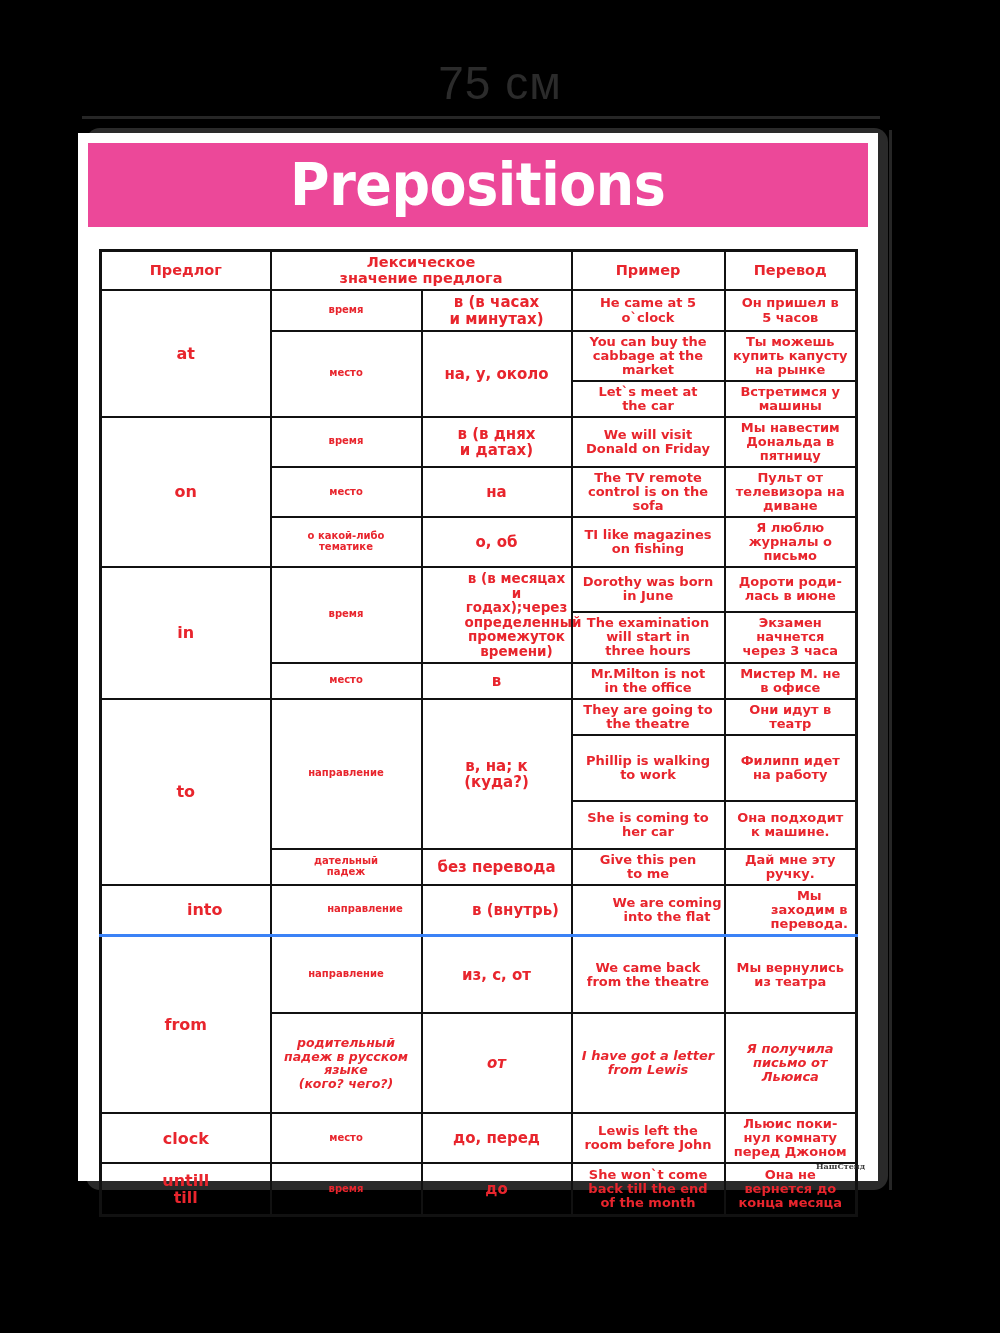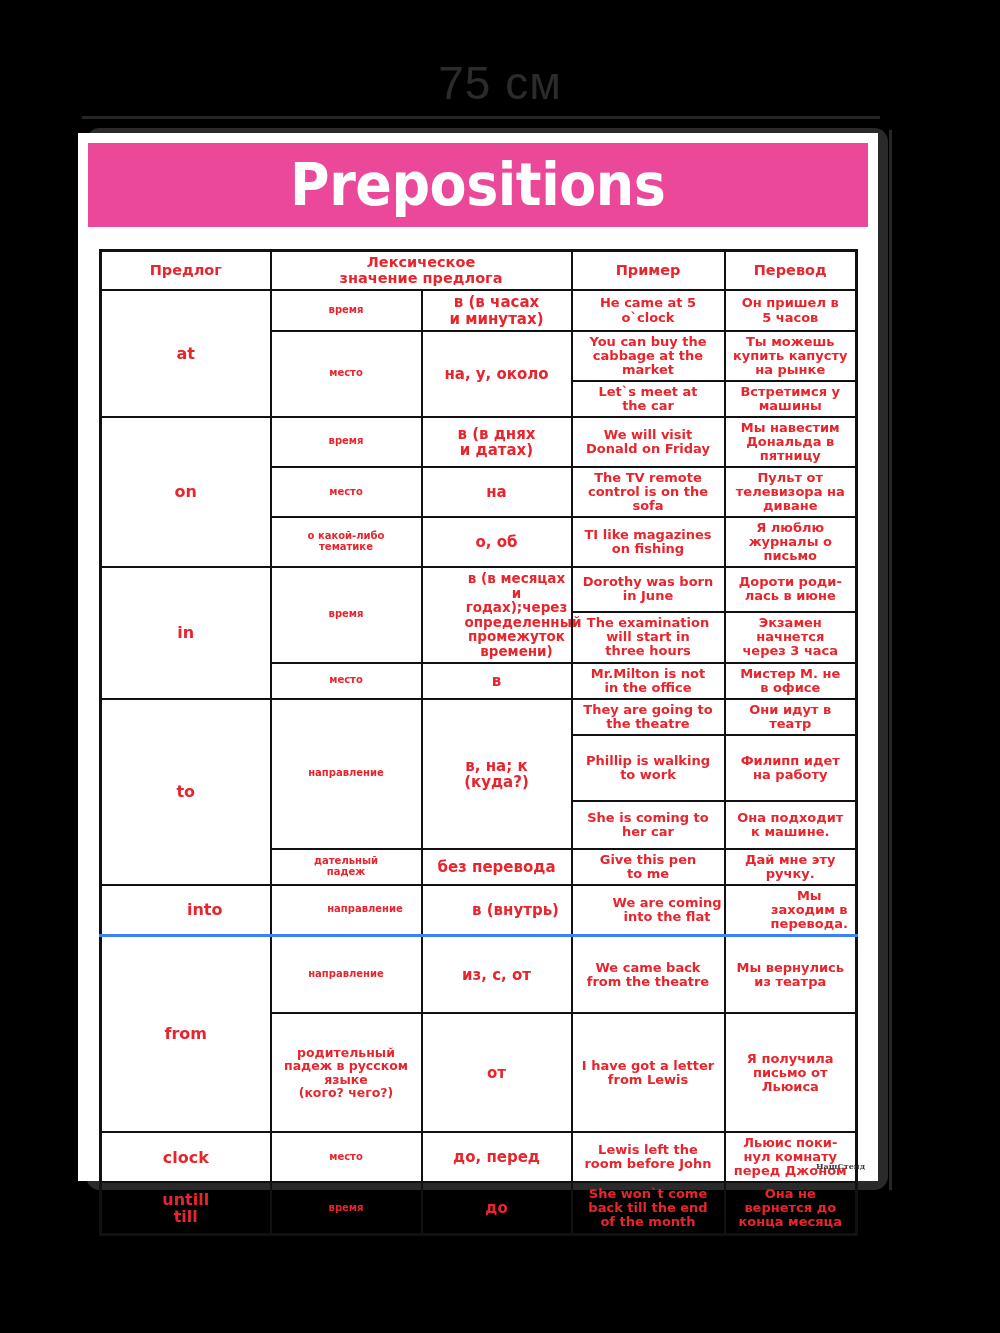--- a/index.html
+++ b/index.html
@@ -258,21 +258,21 @@
               <td class="ex"><span>We are coming</span><br><span>into the flat</span></td>
               <td class="ru"><span>Мы заходим в</span><br><span>перевода.</span></td>
             </tr>
             <tr style="height: 78px;">
               <td class="prep-name" rowspan="2"><span>from</span></td>
               <td class="sense" rowspan="1"><span>направление</span></td>
               <td class="trans" rowspan="1"><span>из, с, от</span></td>
               <td class="ex"><span>We came back</span><br><span>from the theatre</span></td>
               <td class="ru"><span>Мы вернулись</span><br><span>из театра</span></td>
             </tr>
-            <tr style="height: 119px;">
+            <tr style="height: 100px; font-style: italic;">
               <td class="sense sm" rowspan="1"><span>родительный</span><br><span>падеж в русском</span><br><span>языке</span><br><span>(кого? чего?)</span></td>
               <td class="trans" rowspan="1"><span>от</span></td>
               <td class="ex"><span>I have got a letter</span><br><span>from Lewis</span></td>
               <td class="ru"><span>Я получила</span><br><span>письмо от</span><br><span>Льюиса</span></td>
             </tr>
             <tr style="height: 48px;">
               <td class="prep-name" rowspan="1"><span>clock</span></td>
               <td class="sense" rowspan="1"><span>место</span></td>
               <td class="trans" rowspan="1"><span>до, перед</span></td>
               <td class="ex"><span>Lewis left the</span><br><span>room before John</span></td>

